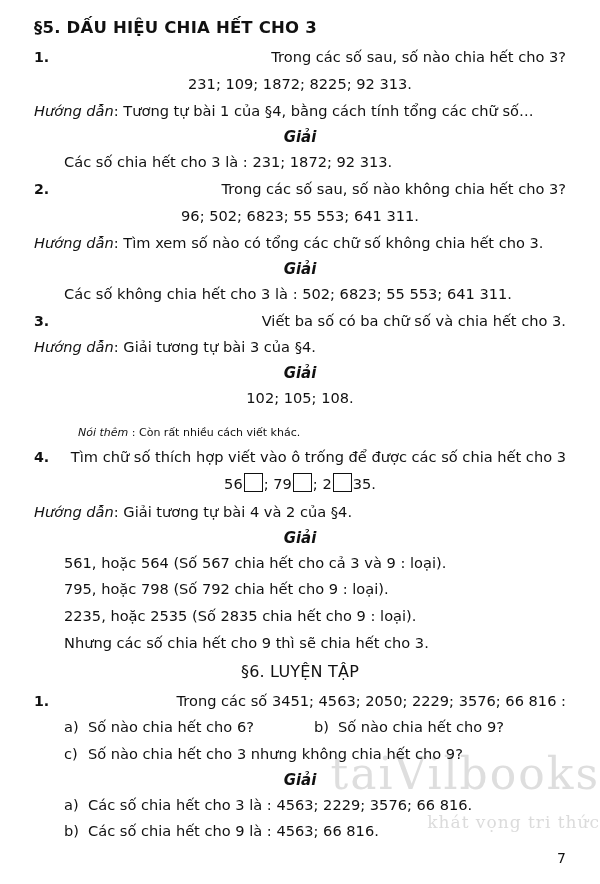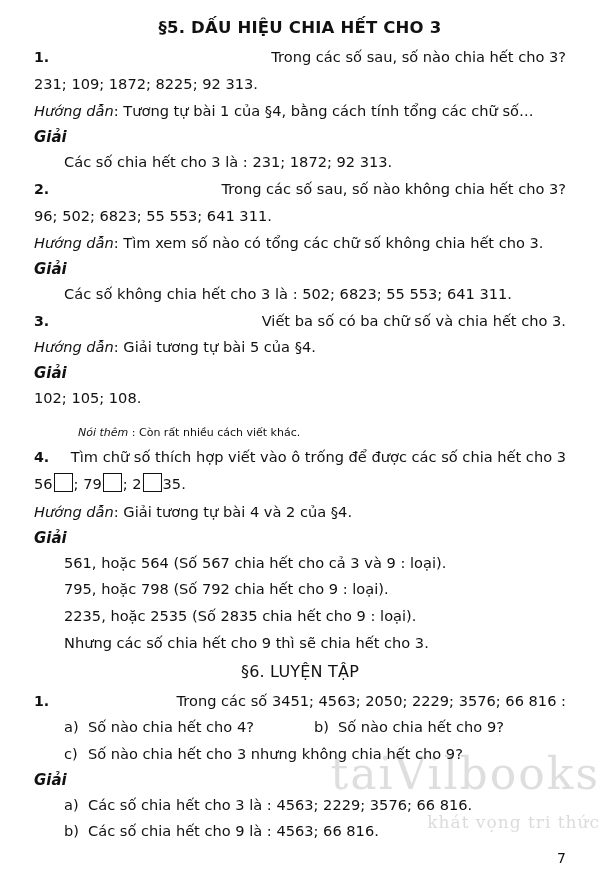--- a/index.html
+++ b/index.html
@@ -46,21 +46,21 @@
     margin-top: 16px;
   }
   .content {
     position: relative;
     z-index: 2;
     padding: 14px 34px 0 34px;
   }
   h1.section-title {
     font-size: 16.5px;
     font-weight: bold;
-    text-align: center;
+    text-align: left;
     margin: 4px 0 10px 0;
     letter-spacing: 0.2px;
   }
   h2.section-title2 {
     font-size: 16px;
     font-weight: normal;
     text-align: center;
     margin: 8px 0 10px 0;
     letter-spacing: 0.2px;
   }
@@ -75,26 +75,27 @@
     width: 30px;
     flex: 0 0 30px;
     font-weight: bold;
     font-size: 14.2px;
   }
   .q-text {
     flex: 1;
     text-align: right;
   }
   .centered {
-    text-align: left;
+    text-align: center;
     font-size: 14.6px;
     margin: 4px 0 7px 0;
     line-height: 1.42;
   }
   .giai {
+    text-align: center;
     font-style: italic;
     font-weight: bold;
     font-size: 15px;
     margin: 5px 0 6px 0;
   }
   .hint {
     font-size: 14.6px;
     margin: 0 0 6px 0;
     line-height: 1.42;
   }
@@ -195,21 +196,21 @@
       <span class="lbl">Hướng dẫn</span><span>: Tìm xem số nào có tổng các chữ số không chia hết cho 3.</span>
     </div>
     <div class="giai">Giải</div>
     <div class="indent">Các số không chia hết cho 3 là : 502; 6823; 55 553; 641 311.</div>
 
     <div class="row">
       <div class="num">3.</div>
       <div class="q-text">Viết ba số có ba chữ số và chia hết cho 3.</div>
     </div>
     <div class="hint">
-      <span class="lbl">Hướng dẫn</span><span>: Giải tương tự bài 5 của §4.</span>
+      <span class="lbl">Hướng dẫn</span><span>: Giải tương tự bài 3 của §4.</span>
     </div>
     <div class="giai">Giải</div>
     <div class="centered">102;  105;  108.</div>
     <div class="noithem">
       <span class="lbl">Nói thêm</span><span> : Còn rất nhiều cách viết khác.</span>
     </div>
 
     <div class="row">
       <div class="num">4.</div>
       <div class="q-text">
@@ -231,21 +232,21 @@
     <h2 class="section-title2">§6. LUYỆN TẬP</h2>
 
     <div class="row">
       <div class="num">1.</div>
       <div class="q-text">Trong các số 3451; 4563; 2050; 2229; 3576; 66 816 :</div>
     </div>
 
     <div class="two-col">
       <div class="col-a">
         <span class="sub-label">a)</span>
-        <span>Số nào chia hết cho 4?</span>
+        <span>Số nào chia hết cho 6?</span>
       </div>
       <div class="col-b">
         <span class="sub-label">b)</span>
         <span>Số nào chia hết cho 9?</span>
       </div>
     </div>
 
     <div class="sub-row">
       <span class="sub-label">c)</span>
       <span>Số nào chia hết cho 3 nhưng không chia hết cho 9?</span>

